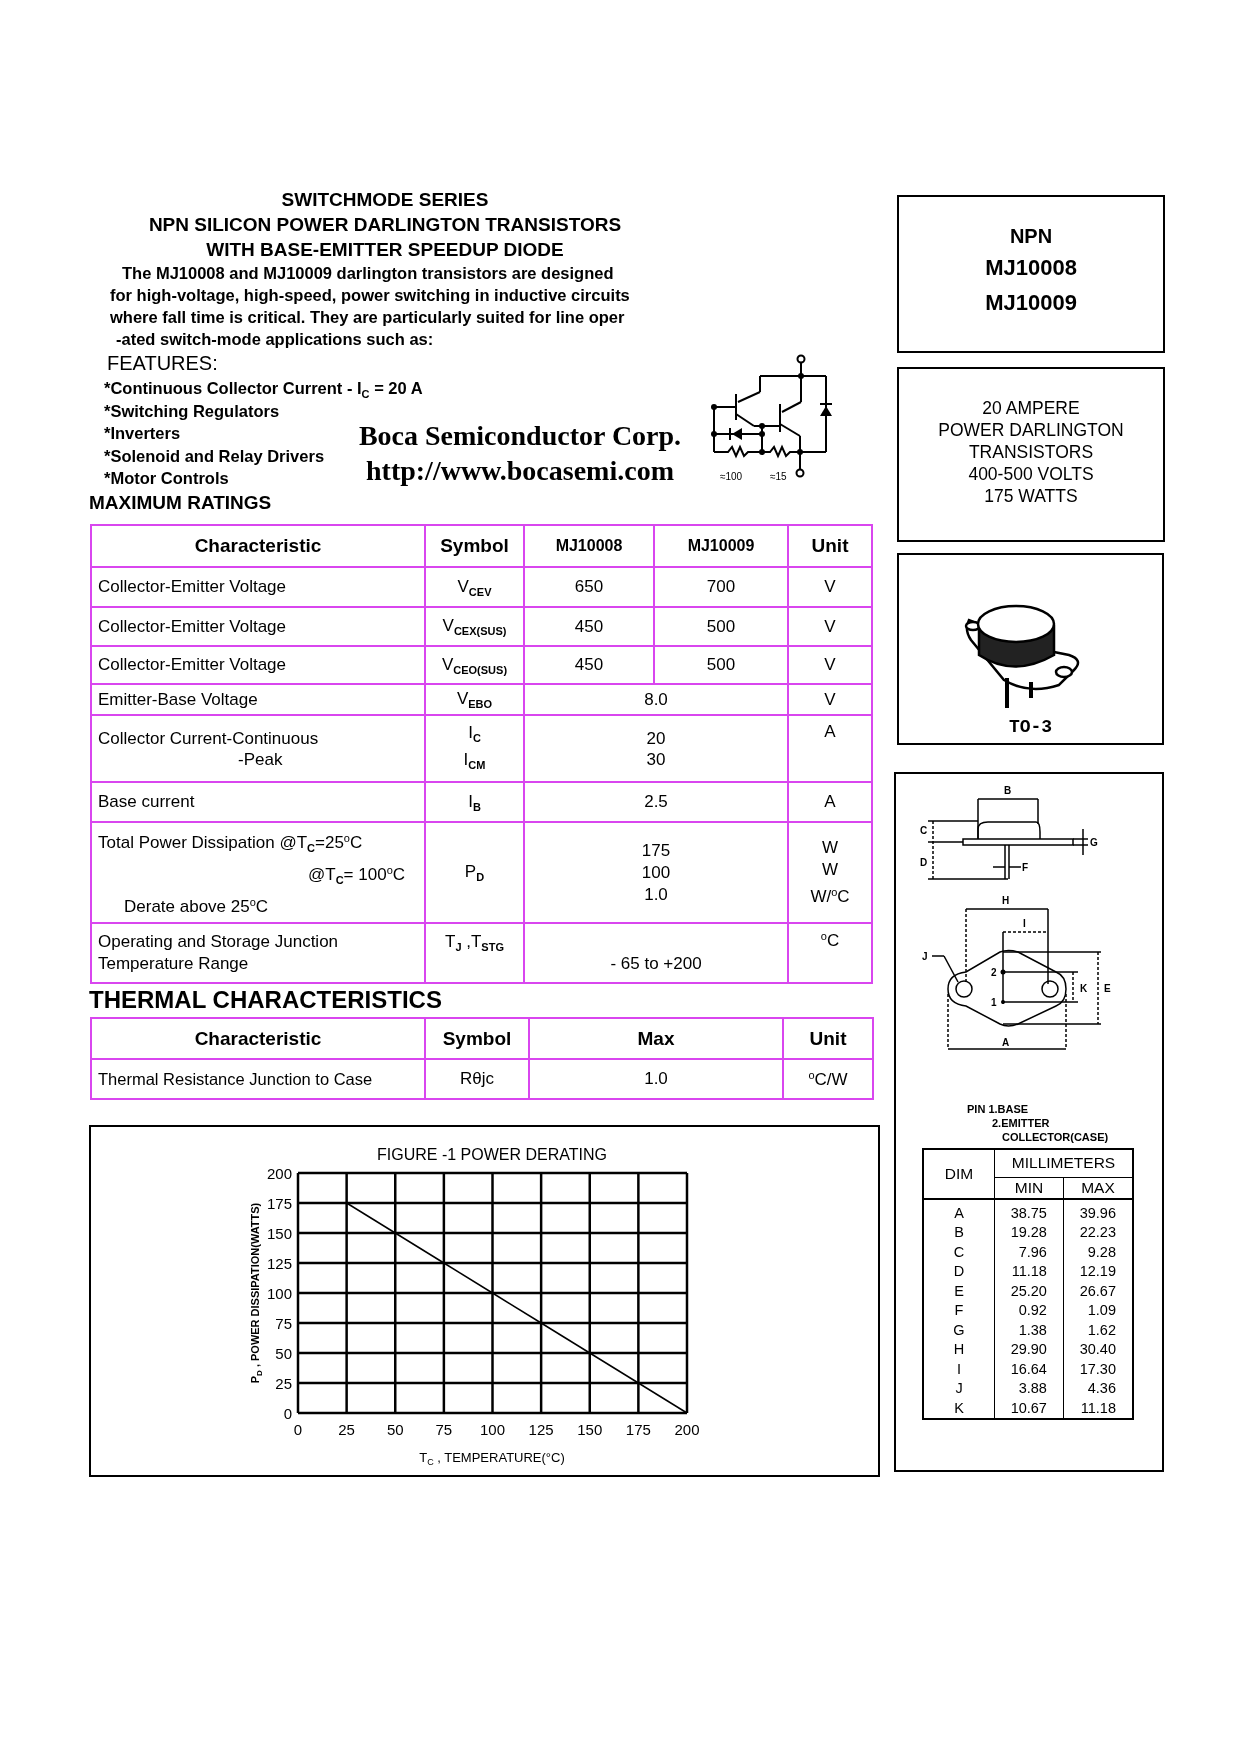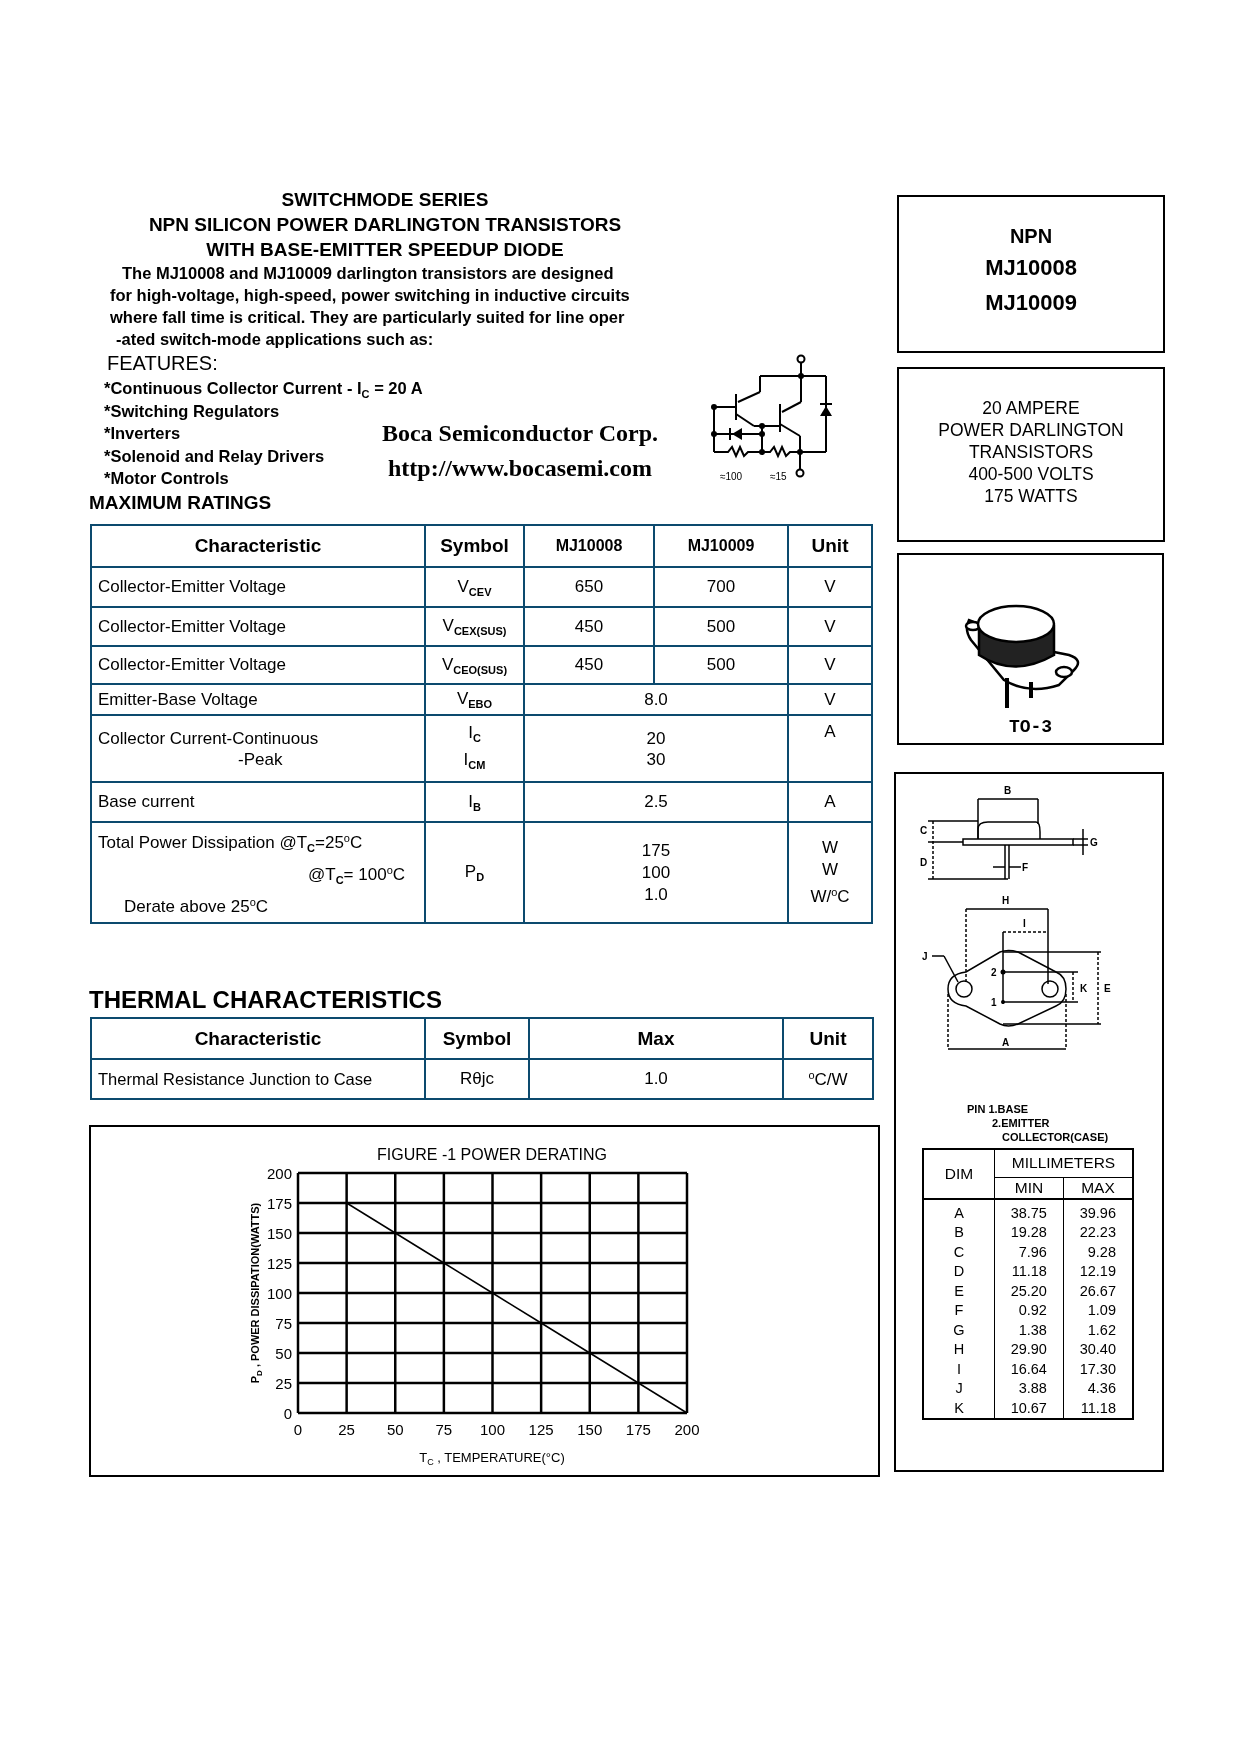--- a/index.html
+++ b/index.html
@@ -2,24 +2,24 @@
 <html><head>
 <meta charset="utf-8">
 <style>
   html, body { margin:0; padding:0; background:#fff; }
   body { width:1240px; height:1754px; position:relative; overflow:hidden; font-family:"Liberation Sans", sans-serif; color:#000; }
   .abs { position:absolute; }
   .b { font-weight:bold; }
   .hdr { font-weight:bold; font-size:19px; text-align:center; left:90px; width:590px; line-height:25px; }
   .para { font-size:16.5px; font-weight:bold; left:100px; line-height:22px; white-space:nowrap; }
   .feat { font-size:16.5px; font-weight:bold; left:104px; line-height:22.5px; white-space:nowrap; }
-  .boca { font-family:"Liberation Serif", serif; font-weight:bold; font-size:24px; text-align:center; left:340px; width:360px; }
+  .boca { font-family:"Liberation Serif", serif; font-weight:bold; font-size:28px; text-align:center; left:340px; width:360px; }
   table { border-collapse:collapse; }
   .tbl { position:absolute; }
-  .tbl td, .tbl th { border:2px solid #0c4a6e; padding:4px 6px; font-size:17px; }
+  .tbl td, .tbl th { border:2px solid #d946ef; padding:4px 6px; font-size:17px; }
   .tbl th { font-weight:bold; font-size:19px; }
   .c { text-align:center; }
   sub { font-size:11px; font-weight:bold; vertical-align:-4px; }
   sup { font-size:11px; vertical-align:6px; }
   .box { position:absolute; border:2px solid #000; box-sizing:border-box; }
   .dimtbl td { border-left:1.5px solid #000; border-right:1.5px solid #000; padding:0 4px; font-size:14.5px; line-height:19.5px; }
   .dimtbl th { border:1.5px solid #000; font-weight:normal; font-size:15.5px; }
 </style>
 </head>
 <body>
@@ -333,20 +333,29 @@
       <div>175</div>
       <div>100</div>
       <div>1.0</div>
     </td>
     <td class="c" style="line-height:22px;">
       <div>W</div>
       <div>W</div>
       <div><span>W/</span><sup>o</sup><span>C</span></div>
     </td>
   </tr>
+  <tr style="height:60px;">
+    <td style="line-height:22px;">
+      <div>Operating and Storage Junction</div>
+      <div>Temperature Range</div>
+    </td>
+    <td class="c" style="vertical-align:top; padding-top:8px;"><span>T</span><sub>J</sub><span> ,T</span><sub>STG</sub></td>
+    <td class="c" colspan="2" style="vertical-align:bottom; padding-bottom:8px;">- 65 to +200</td>
+    <td class="c" style="vertical-align:top; padding-top:6px;"><sup>o</sup><span>C</span></td>
+  </tr>
 </tbody>
   </table>
 
 <div class="abs b" style="left:89px; top:986px; font-size:24px;">THERMAL CHARACTERISTICS</div>
 <table class="tbl" style="left:90px; top:1017px; width:784px;">
   <tbody>
       <tr style="height:41px;">
     <th style="width:320px;">Characteristic</th>
     <th style="width:90px;">Symbol</th>
     <th style="width:240px;">Max</th>

